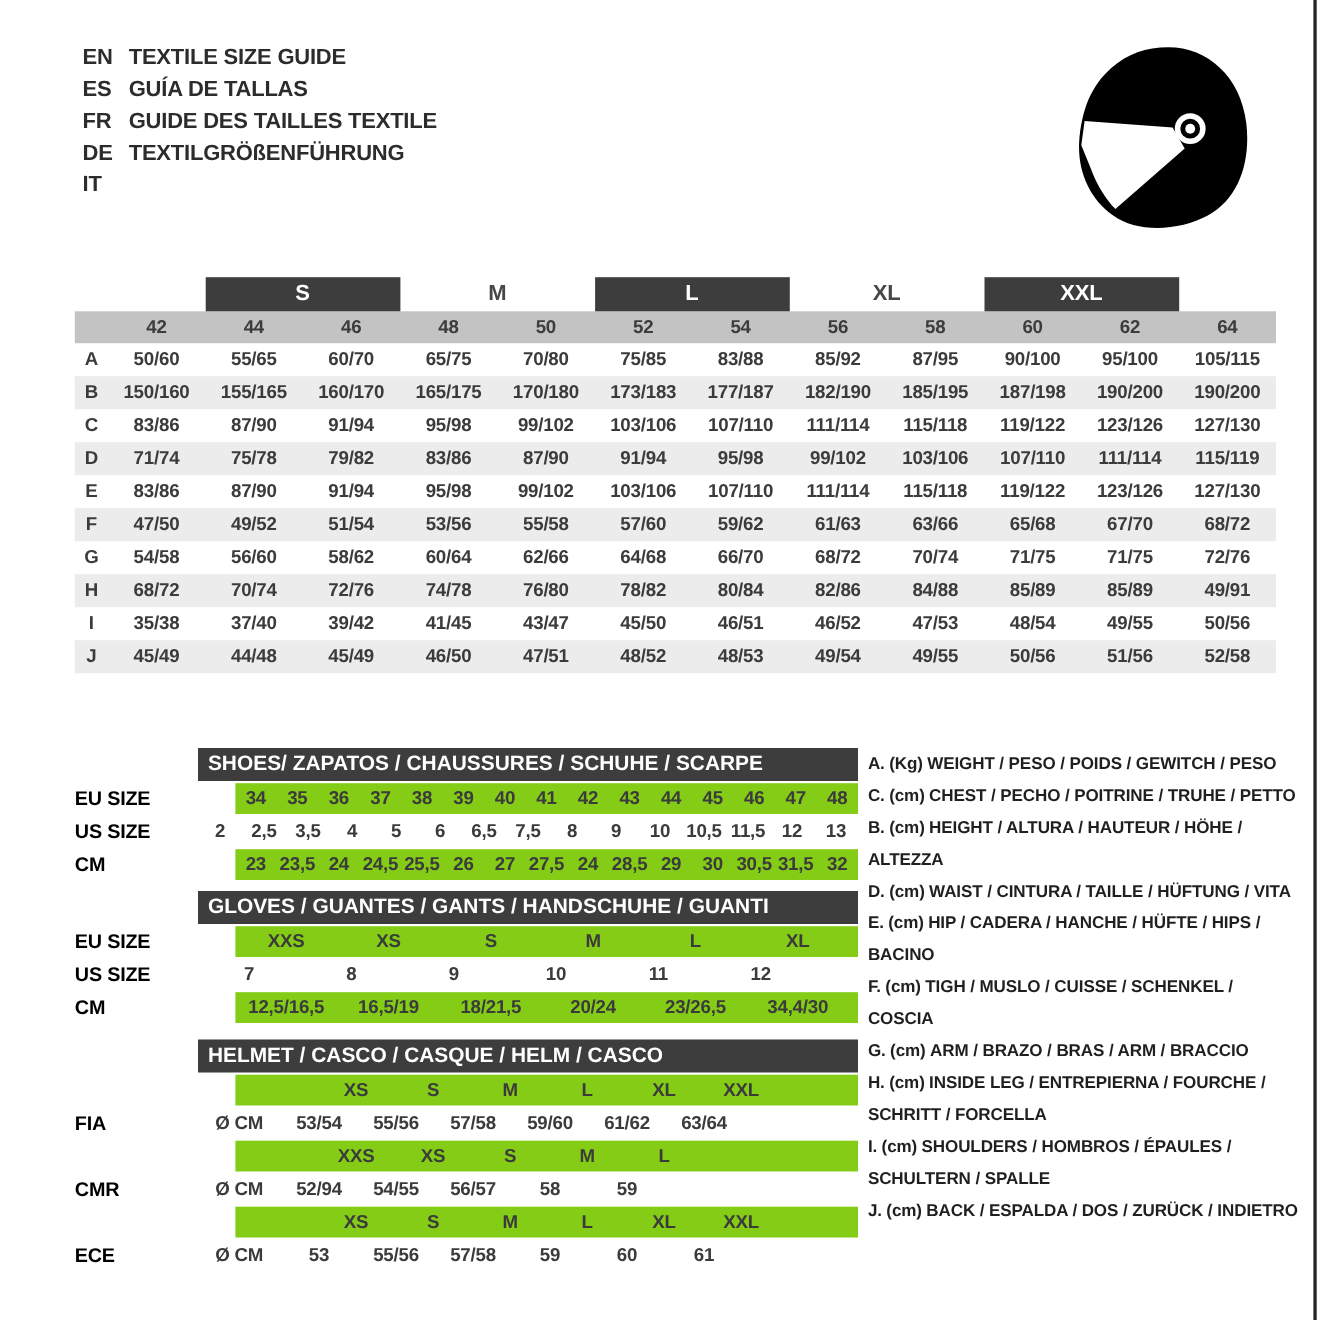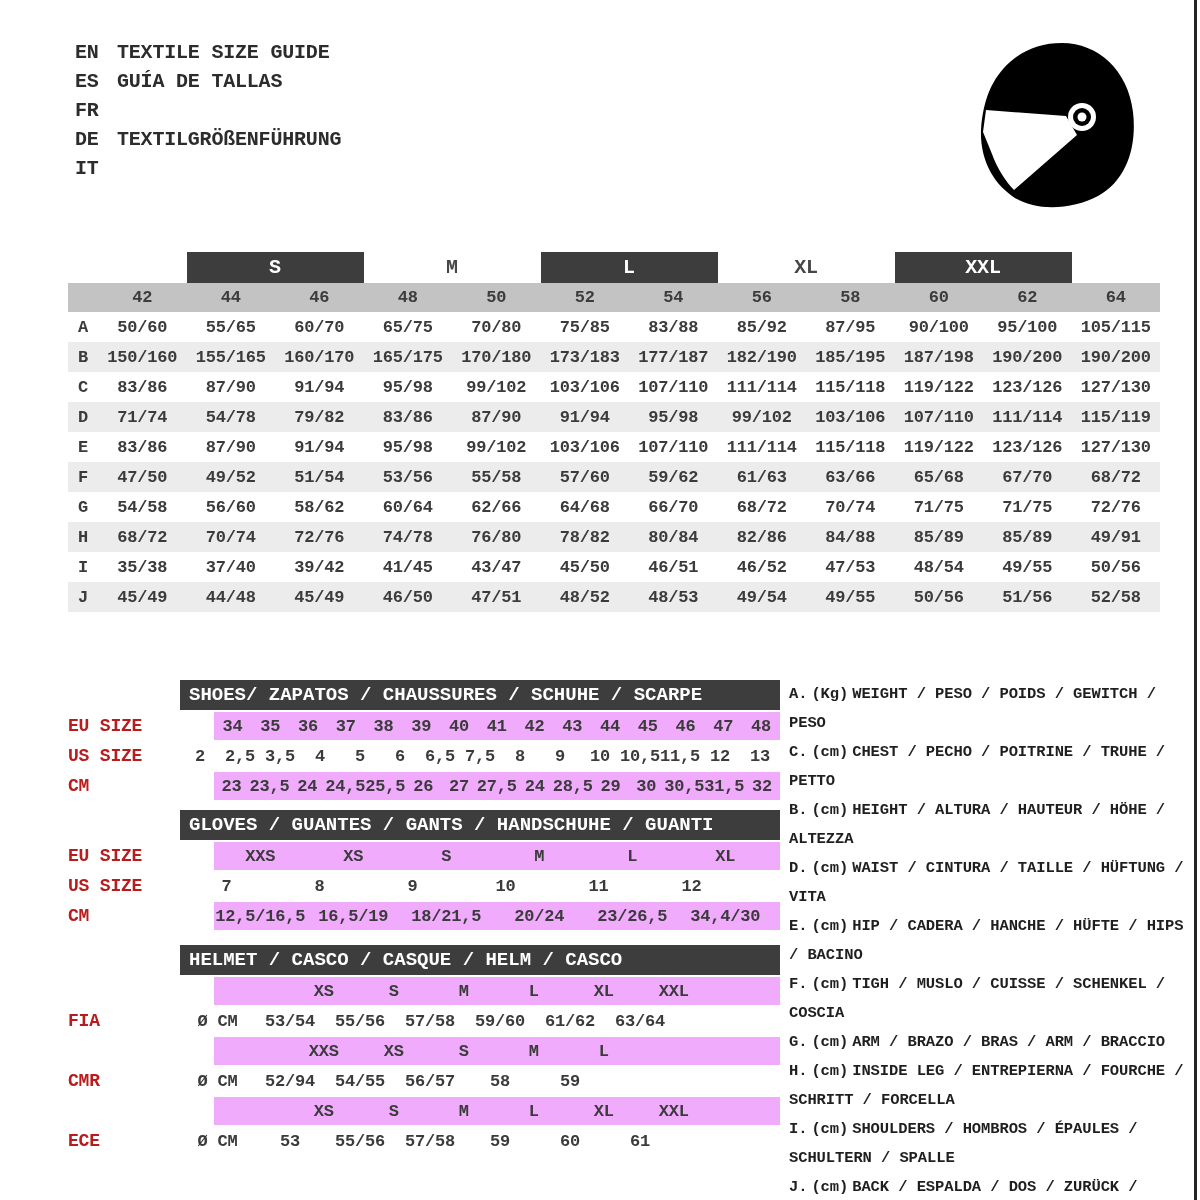--- a/index.html
+++ b/index.html
@@ -3,21 +3,21 @@
 <meta charset="utf-8">
 <style>
   html,body{margin:0;padding:0;}
   body{
     width:1200px;height:1200px;position:relative;overflow:hidden;
     background:#ffffff;
     font-family:"Liberation Sans","DejaVu Sans",sans-serif;
     font-weight:bold;font-stretch:condensed;
     color:#3b3b3b;letter-spacing:-0.2px;
   }
-  .abs{position:absolute;font-family:Liberation Mono, monospace;}
+  .abs{position:absolute;}
 
   
   .lang{left:75px;top:38px;}
   .lang-row{display:flex;line-height:29px;font-size:20px;color:#2c2c2c;}
   .lang-code{width:42px;}
 
   
   .helmet-icon{left:978px;top:40px;width:158px;height:172px;}
 
   
@@ -34,26 +34,26 @@
   .cell{display:flex;align-items:center;justify-content:center;font-size:17px;}
 
   
   .sec{left:68px;width:712px;}
   .shoes{top:680px;} .gloves{top:810px;} .helm{top:945px;}
   .sec-title-row{display:flex;height:30px;margin-bottom:2px;}
   .sec-indent{width:112px;}
   .sec-bar{width:600px;box-sizing:border-box;background:#3d3d3d;color:#ffffff;
     display:flex;align-items:center;padding-left:9px;font-size:19px;letter-spacing:0;}
   .sec-row{display:flex;height:28px;margin-bottom:2px;}
-  .sec-label{width:112px;display:flex;align-items:center;font-size:18px;color:#b91c1c;}
+  .sec-label{width:112px;display:flex;align-items:center;font-size:18px;color:#000000;}
   .sec-grid{width:600px;display:grid;}
   .grid-shoes{grid-template-columns:repeat(15,1fr);}
   .grid-gloves{grid-template-columns:repeat(6,93px) 1fr;}
   .grid-helmet{grid-template-columns:75px repeat(6,70px) 1fr;}
-  .shaded{background:#f0abfc;margin-left:40px;}
+  .shaded{background:#84cc16;margin-left:40px;}
 
   
   .legend{left:789px;top:680px;width:396px;}
   .legend-item{font-size:15.5px;line-height:29px;color:#1f1f1f;letter-spacing:-0.1px;}
   .legend-item span{margin-right:4px;}
 
   
   .right-border{left:1194px;top:0;width:3px;height:1200px;background:#242424;}
 </style>
 </head>
@@ -63,20 +63,21 @@
     <div class="lang-row">
       <span class="lang-code">EN</span>
       <span class="lang-title">TEXTILE SIZE GUIDE</span>
     </div>
     <div class="lang-row">
       <span class="lang-code">ES</span>
       <span class="lang-title">GUÍA DE TALLAS</span>
     </div>
     <div class="lang-row">
       <span class="lang-code">FR</span>
+      <span class="lang-title">GUIDE DES TAILLES TEXTILE</span>
     </div>
     <div class="lang-row">
       <span class="lang-code">DE</span>
       <span class="lang-title">TEXTILGRÖßENFÜHRUNG</span>
     </div>
     <div class="lang-row">
       <span class="lang-code">IT</span>
     </div>
   </div>
 
@@ -155,21 +156,21 @@
         <div class="cell">107/110</div>
         <div class="cell">111/114</div>
         <div class="cell">115/118</div>
         <div class="cell">119/122</div>
         <div class="cell">123/126</div>
         <div class="cell">127/130</div>
       </div>
       <div class="mt-grid mt-row even">
         <div class="cell">D</div>
         <div class="cell">71/74</div>
-        <div class="cell">54/78</div>
+        <div class="cell">75/78</div>
         <div class="cell">79/82</div>
         <div class="cell">83/86</div>
         <div class="cell">87/90</div>
         <div class="cell">91/94</div>
         <div class="cell">95/98</div>
         <div class="cell">99/102</div>
         <div class="cell">103/106</div>
         <div class="cell">107/110</div>
         <div class="cell">111/114</div>
         <div class="cell">115/119</div>

